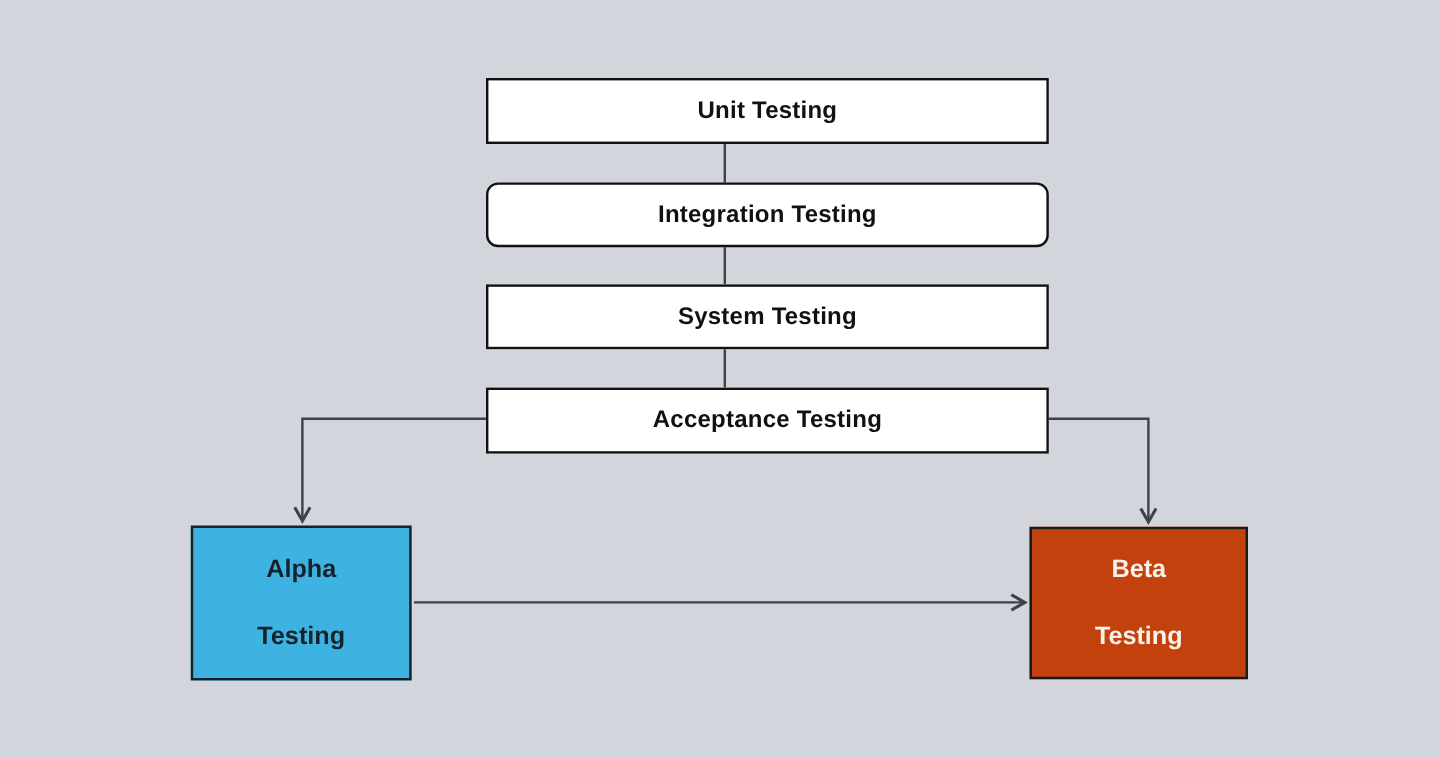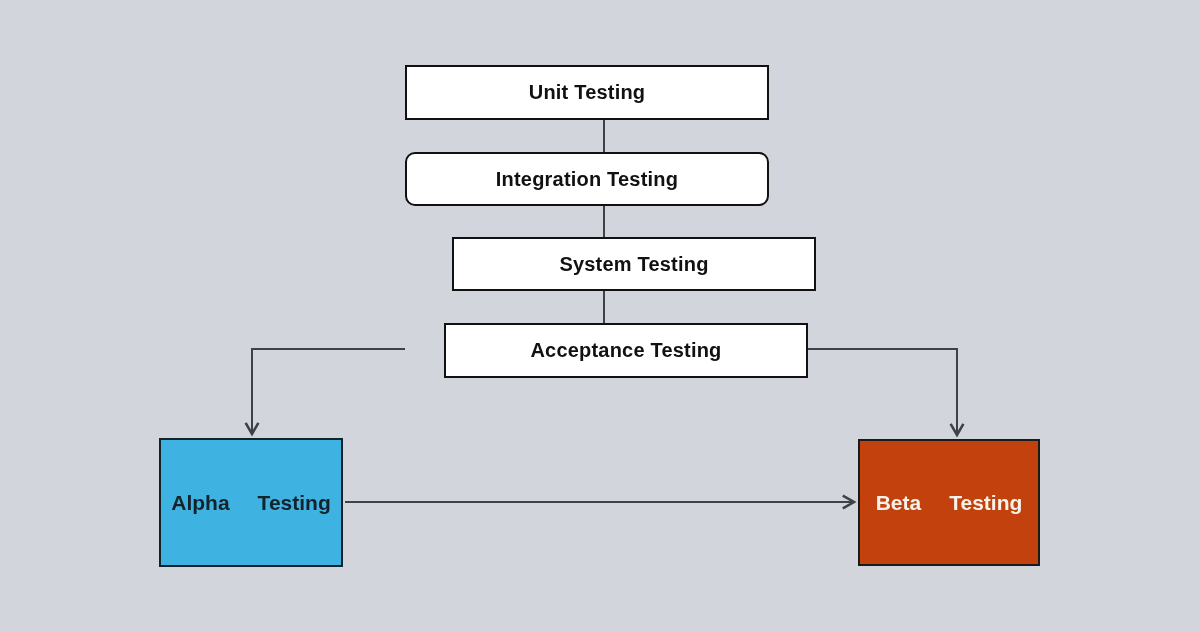--- a/index.html
+++ b/index.html
@@ -13,33 +13,33 @@
   .stage{position:absolute;inset:0;width:1200px;height:632px;}
   svg.connectors{position:absolute;left:0;top:0;width:1200px;height:632px;pointer-events:none;}
   .node{
     position:absolute;
     box-sizing:border-box;
     display:flex;align-items:center;justify-content:center;
     text-align:center;
     font-weight:bold;
   }
   .node.process{
-    width:364px;height:55px;
+    width:469px;height:55px;
     background:#ffffff;
     border:2px solid #111111;
     color:#111111;
     font-size:20px;
     letter-spacing:0.2px;
   }
   .node.process.unit       {left:405px;top:65px;}
   .node.process.integration{left:405px;top:152px;height:54px;border-radius:10px;}
-  .node.process.system     {left:405px;top:237px;height:54px;margin-left:47px;}
-  .node.process.acceptance {left:405px;top:323px;margin-left:39px;}
+  .node.process.system     {left:405px;top:237px;height:54px;}
+  .node.process.acceptance {left:405px;top:323px;}
   .node.terminal{
-    flex-direction:row;
+    flex-direction:column;
     gap:28px;
     font-size:21px;
     line-height:1.3;
   }
   .node.alpha{
     left:159px;top:438px;width:184px;height:129px;
     background:#3eb3e2;
     border:2px solid #14222c;
     color:#14222c;
   }

